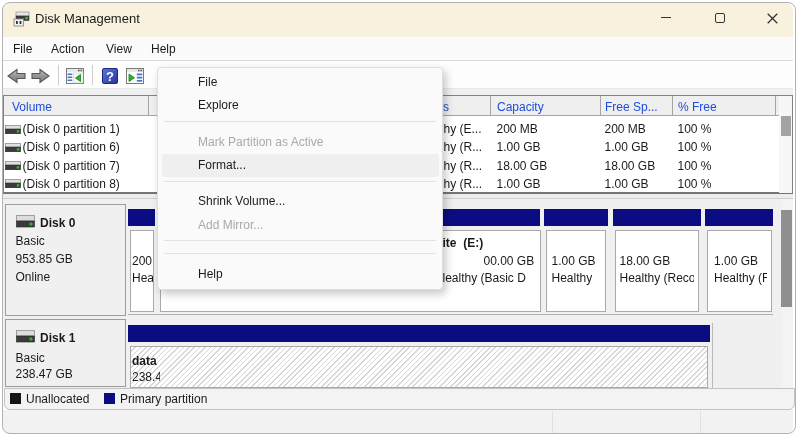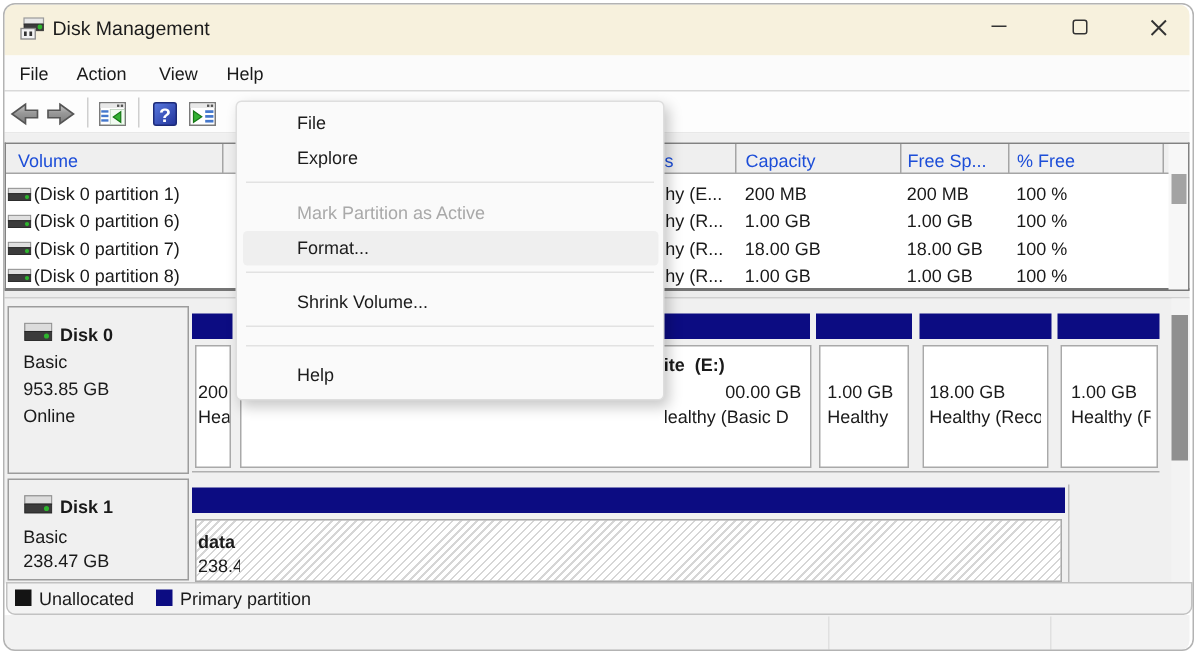--- a/index.html
+++ b/index.html
@@ -263,18 +263,19 @@
 <div class="abs" style="left:700px;top:411px;width:1px;height:22px;background:#e0e0e0;"></div>
 
 <div class="abs menu">
   <div class="mi">File</div>
   <div class="mi">Explore</div>
   <div class="msep"></div>
   <div class="mi dis">Mark Partition as Active</div>
   <div class="mi hov">Format...</div>
   <div class="msep"></div>
   <div class="mi">Shrink Volume...</div>
+  <div class="mi dis">Add Mirror...</div>
   <div class="msep"></div>
   <div class="msep"></div>
   <div class="mi">Help</div>
 </div>
 
 <div class="abs frame" style="pointer-events:none;"></div>
 
 </body></html>

